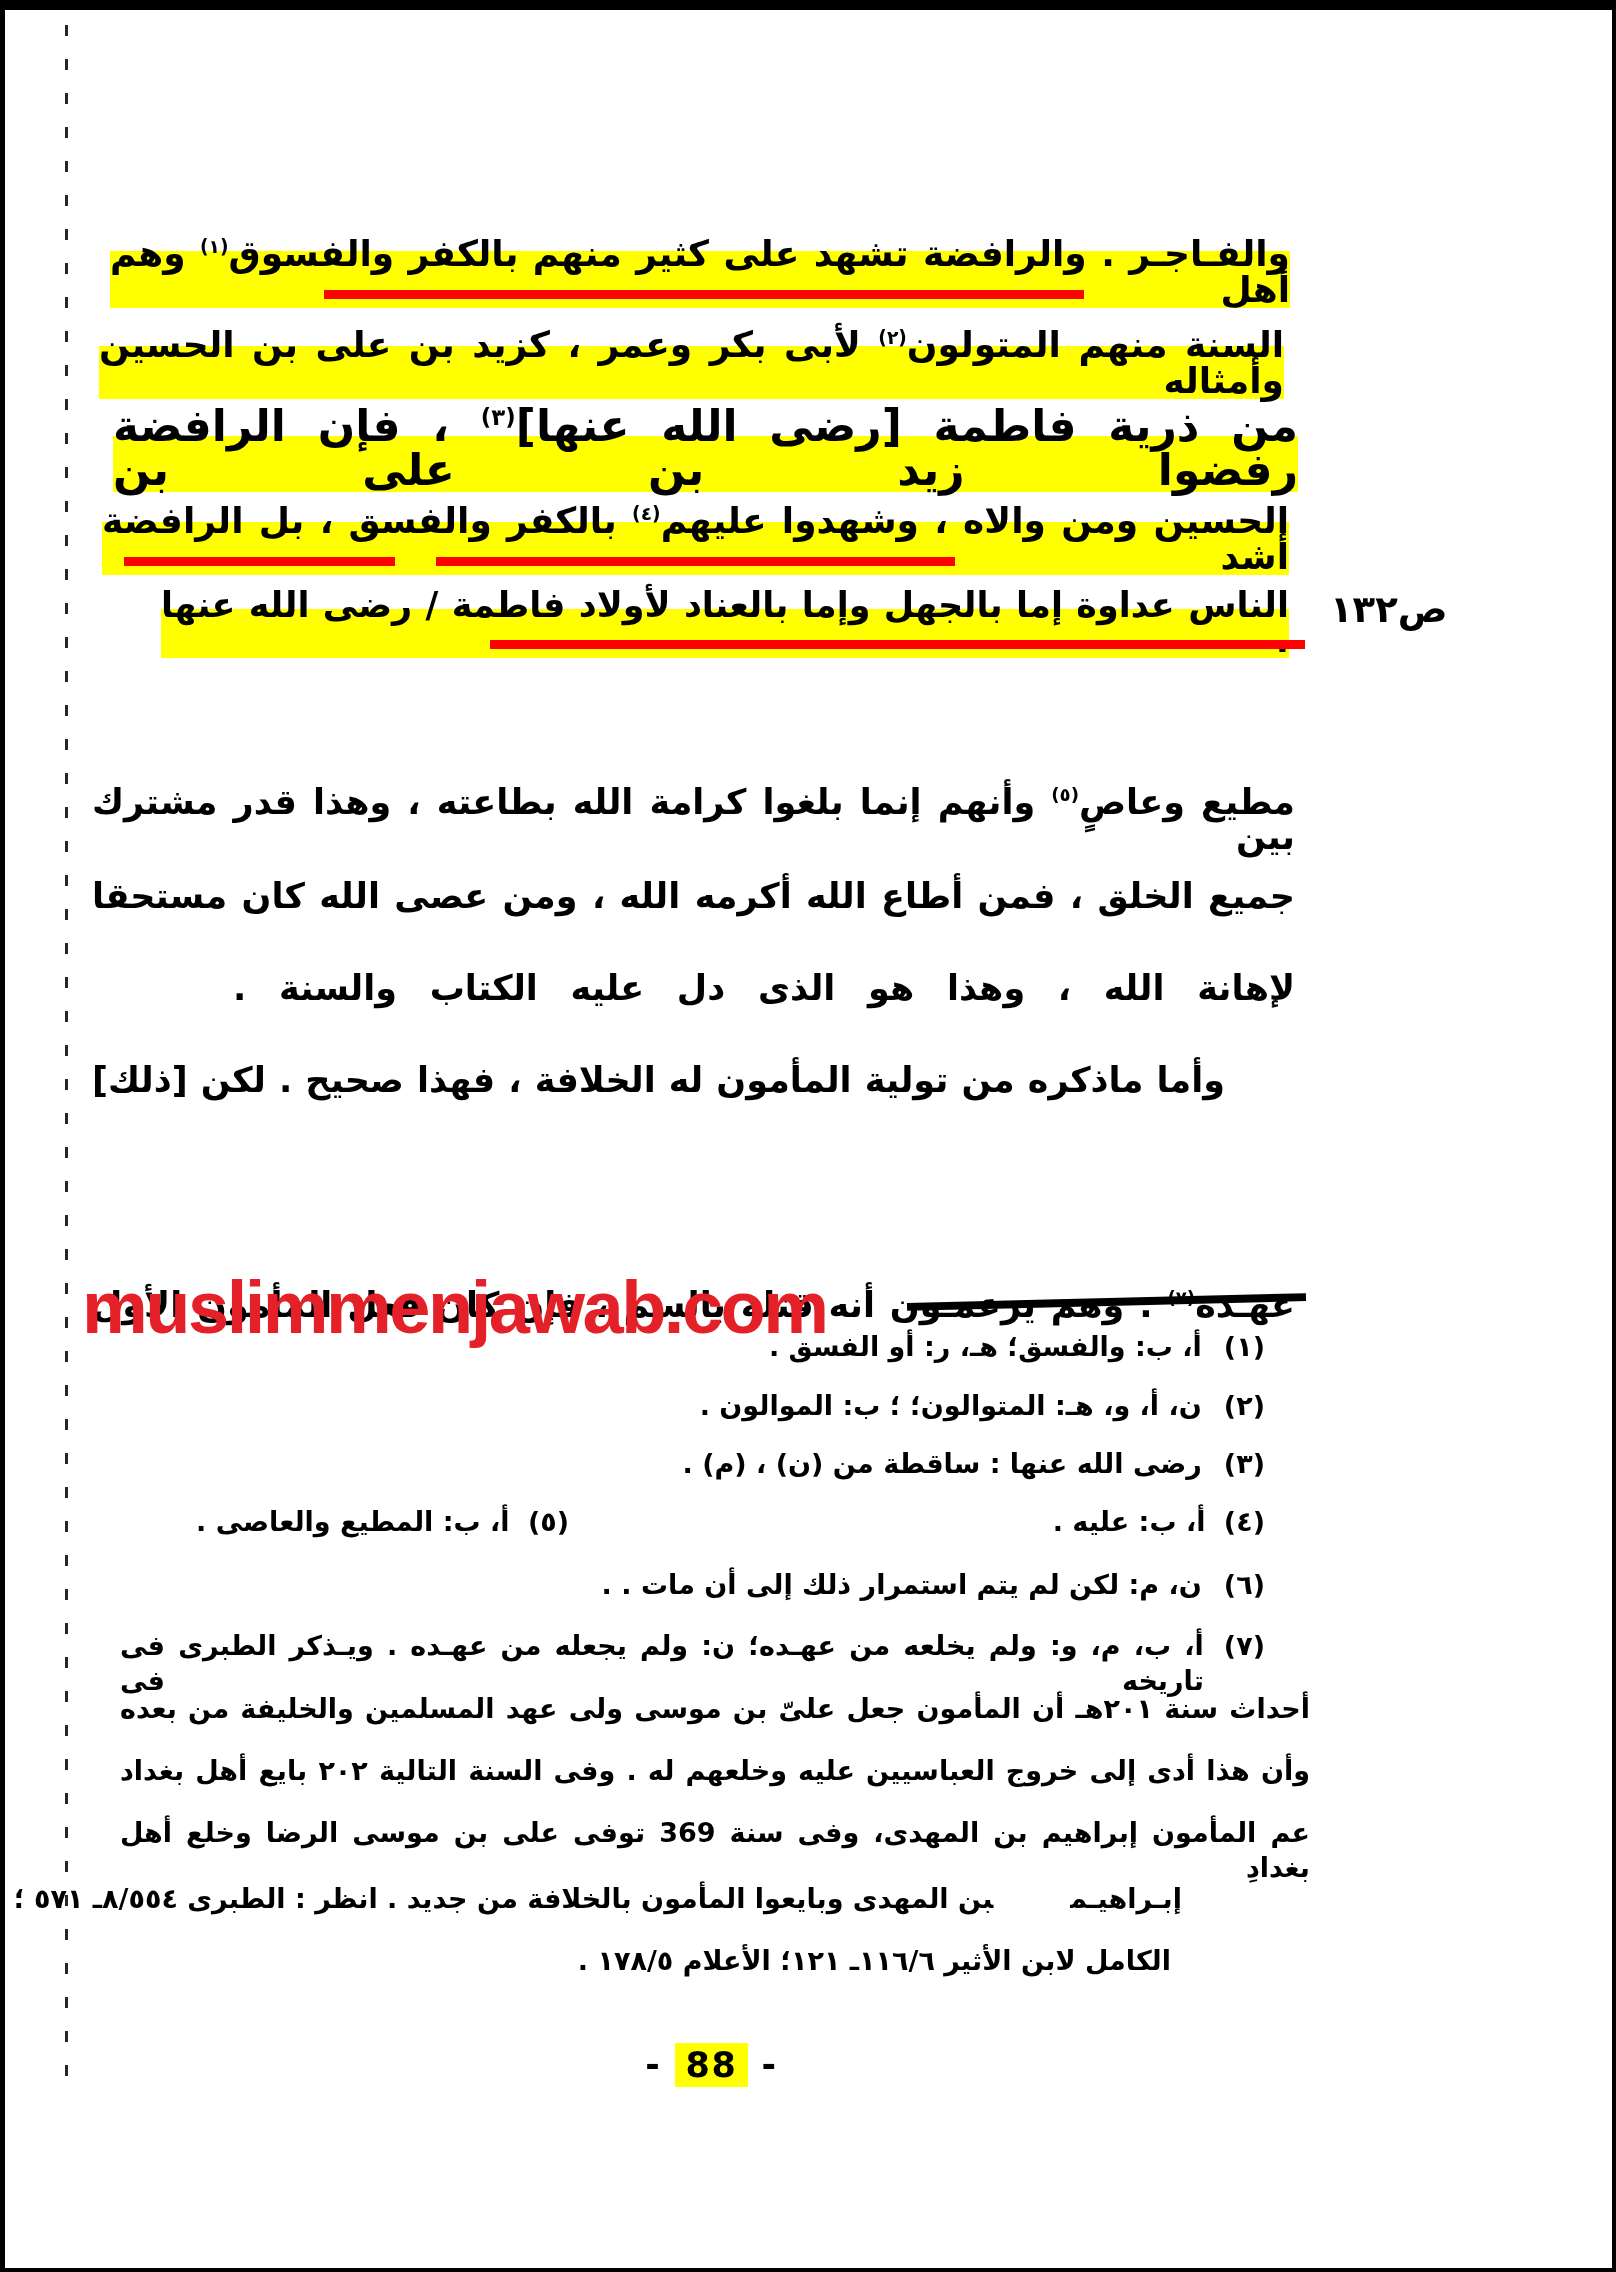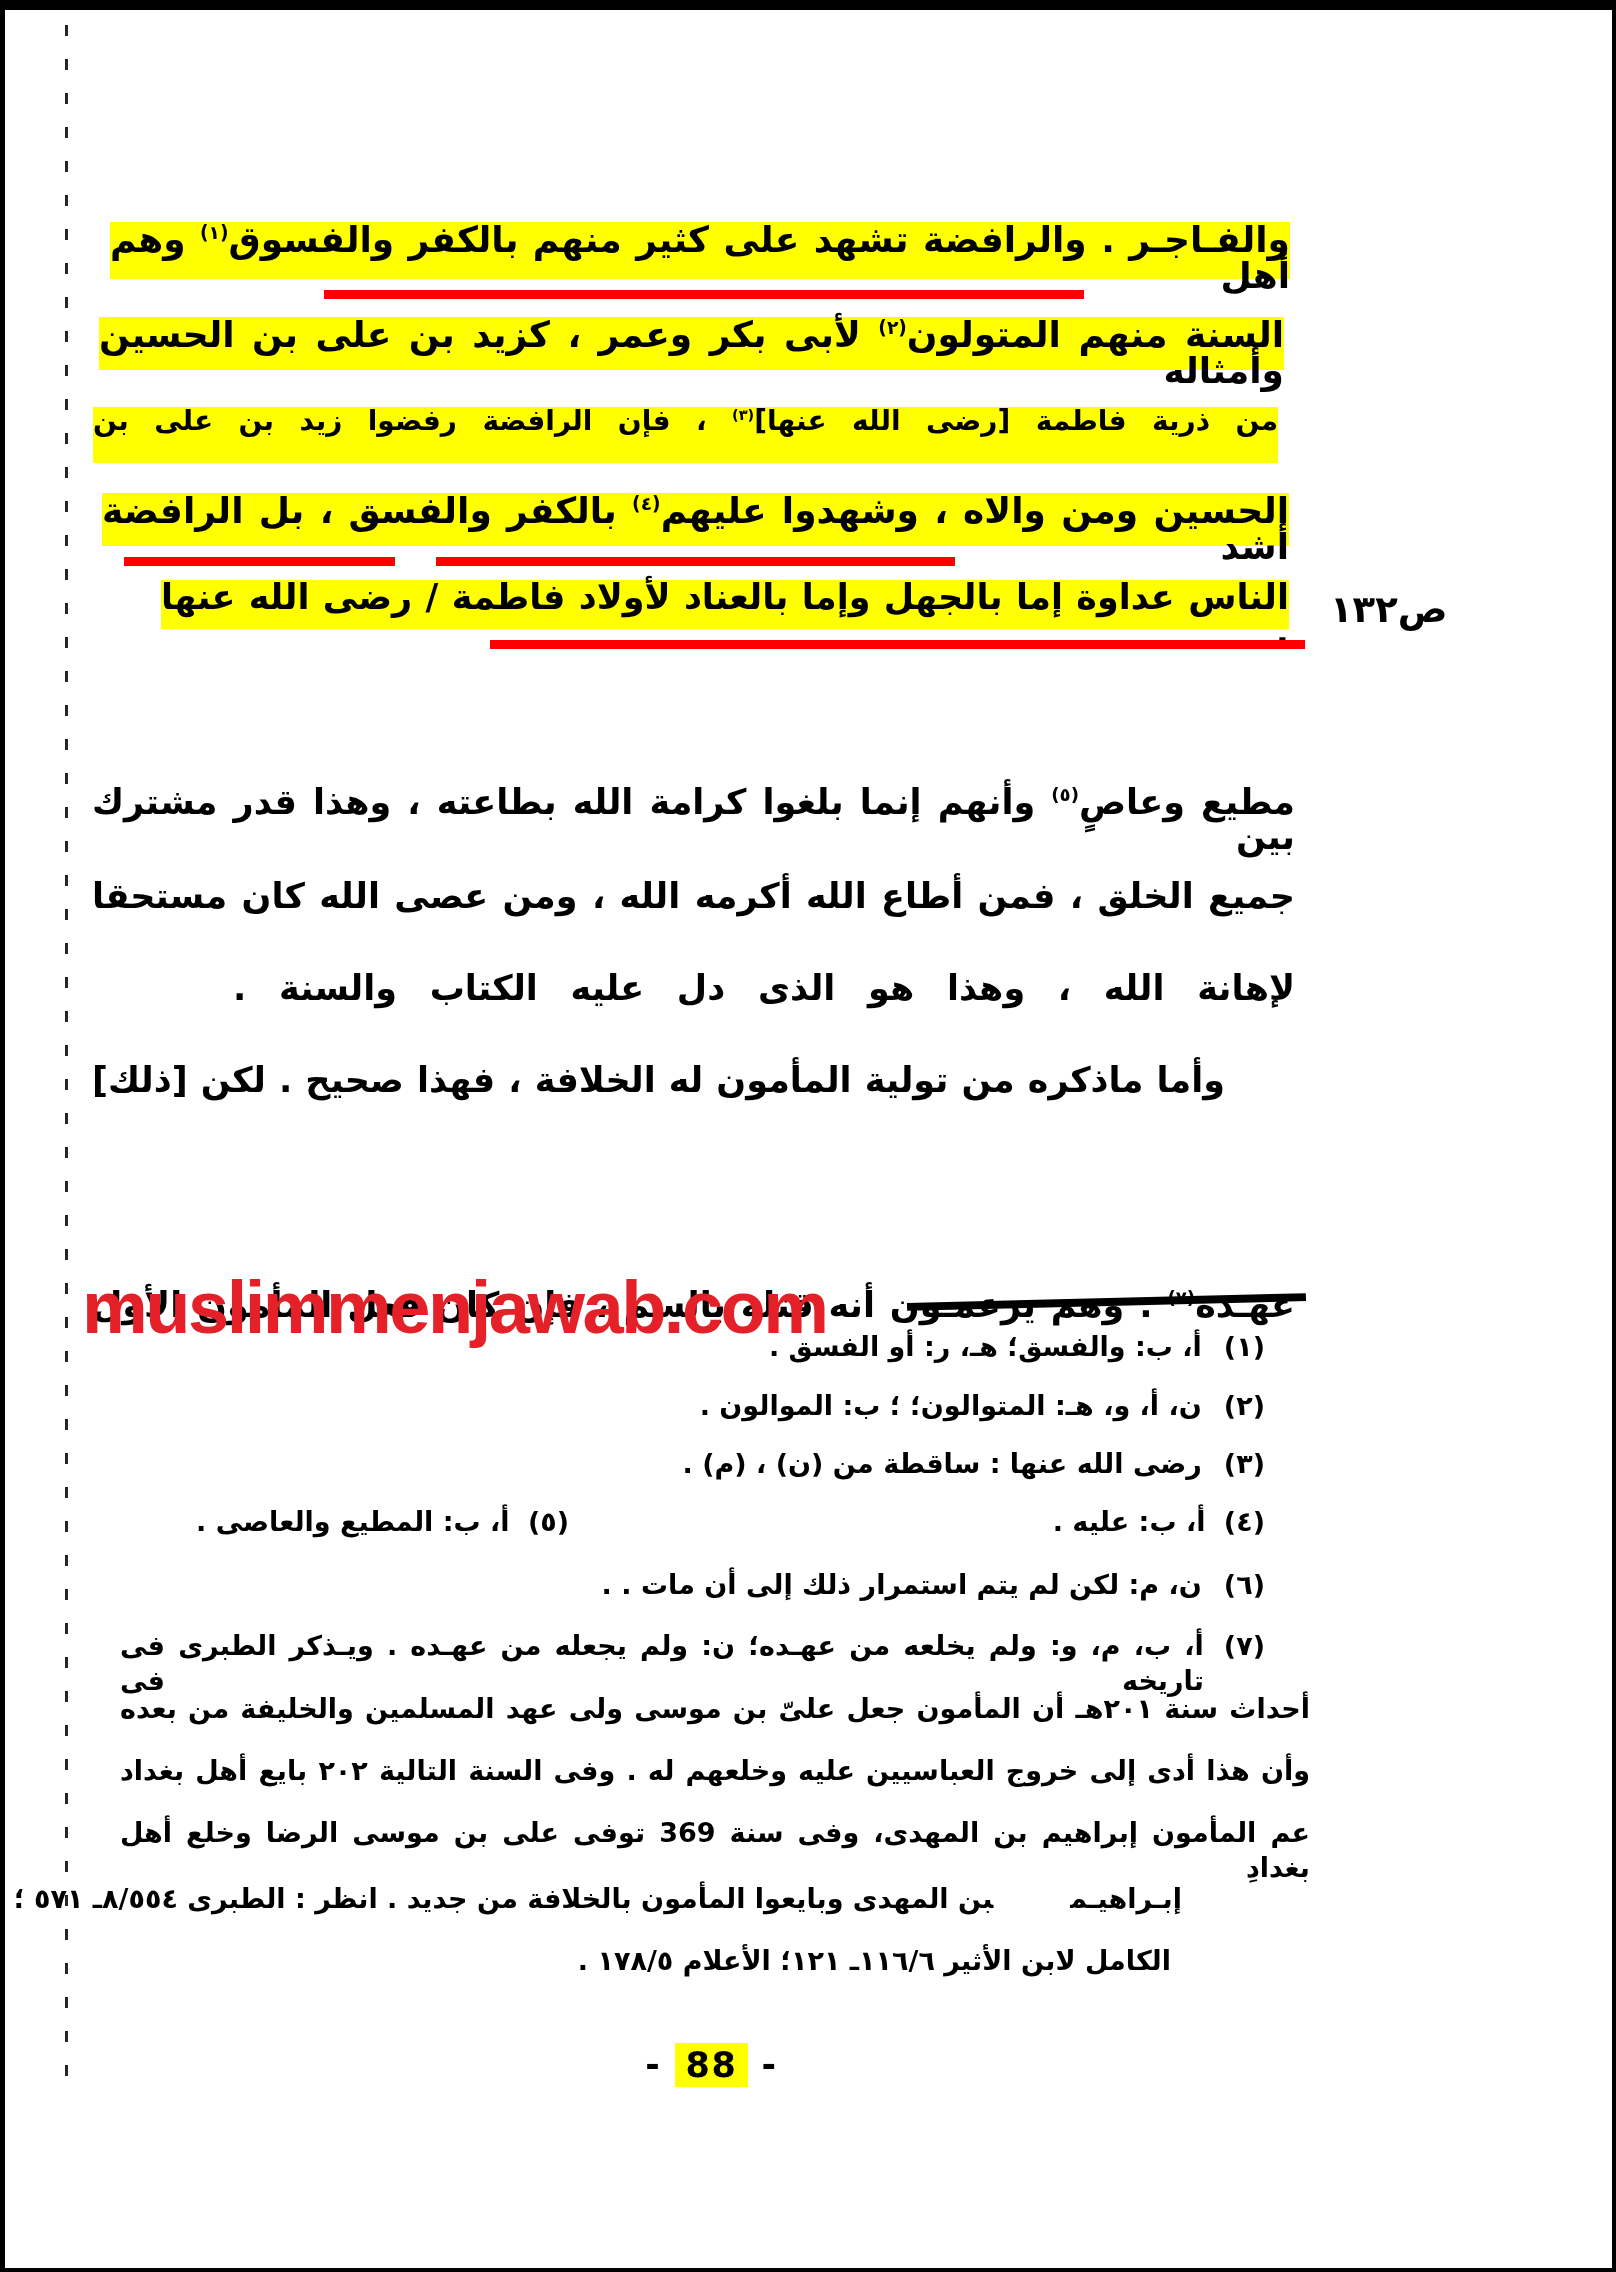--- a/index.html
+++ b/index.html
@@ -24,21 +24,21 @@
   }
   .ar{direction:rtl;unicode-bidi:embed;font-weight:700;}
   .line{
     position:absolute;
     font-size:35px;
     line-height:1;
     text-align:justify;
     text-align-last:justify;
     white-space:normal;
   }
-  .hl{background:var(--highlight,#ff0);display:flex;align-items:flex-start;}
+  .hl{background:var(--highlight,#ff0);display:flex;align-items:flex-end;margin-top:29px;}
   .hl > span{width:100%;text-align:justify;text-align-last:justify;}
   .redline{position:absolute;height:9.2px;background:var(--underline,#f00);}
   .sup{font-size:.52em;vertical-align:super;letter-spacing:0;}
   .margin-note{position:absolute;left:1325px;top:583px;font-size:37px;}
   .watermark{
     position:absolute;left:77px;top:1260px;
     font-family:"Liberation Sans",sans-serif;
     font-weight:700;font-size:74px;letter-spacing:-2.5px;
     color:var(--watermark,#e42028);
   }
@@ -71,21 +71,21 @@
 
   <div class="line ar hl supline" style="top:217px;right:322px;width:1180px;height:57px;font-size:36px;">
     <span>والفـاجـر . والرافضة تشهد على كثير منهم بالكفر والفسوق<span class="sup">(١)</span> وهم أهل</span>
     </div>
   <div class="redline" style="top:285px;left:319px;width:760px;"></div>
 
   <div class="line ar hl supline" style="top:312px;right:328px;width:1185px;height:53px;font-size:36px;">
     <span>السنة منهم المتولون<span class="sup">(٢)</span> لأبى بكر وعمر ، كزيد بن على بن الحسين وأمثاله</span>
     </div>
 
-  <div class="line ar hl supline" style="top:402px;right:334px;width:1185px;height:56px;font-size:28px;">
+  <div class="line ar hl supline" style="top:402px;right:314px;width:1185px;height:56px;font-size:44px;">
     <span>من ذرية فاطمة [رضى الله عنها]<span class="sup">(٣)</span> ، فإن الرافضة رفضوا زيد بن على بن</span>
     </div>
 
   <div class="line ar hl supline" style="top:488px;right:323px;width:1187px;height:53px;font-size:36px;">
     <span>الحسين ومن والاه ، وشهدوا عليهم<span class="sup">(٤)</span> بالكفر والفسق ، بل الرافضة أشد</span>
     </div>
   <div class="redline" style="top:552px;left:119px;width:271px;"></div>
   <div class="redline" style="top:552px;left:431px;width:519px;"></div>
 
   <div class="line ar hl supline" style="top:575px;right:323px;width:1128px;height:49px;font-size:35px;">

